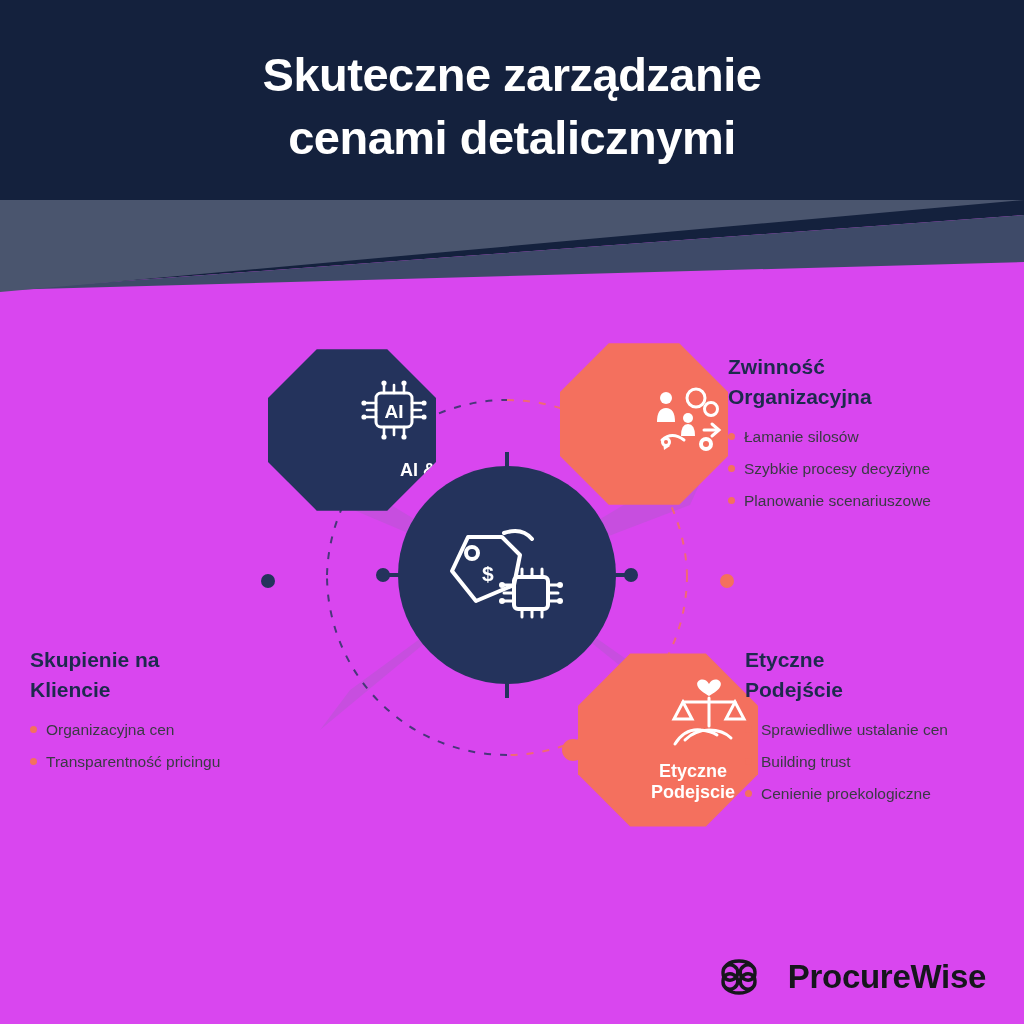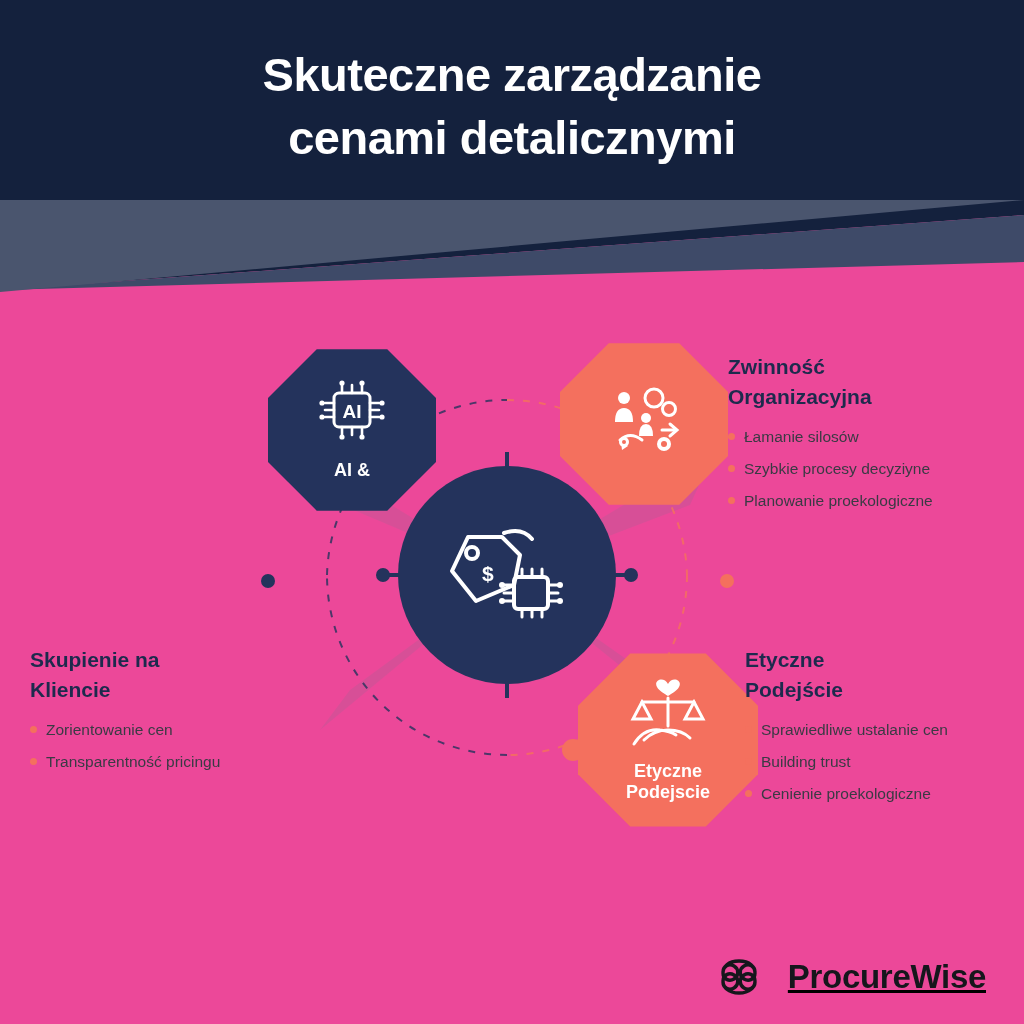--- a/index.html
+++ b/index.html
@@ -5,21 +5,21 @@
   * { box-sizing: border-box; margin: 0; padding: 0; }
   html, body {
     width: 1024px; height: 1024px;
     font-family: "Liberation Sans", sans-serif;
     background: #f7f6f4;
     overflow: hidden;
   }
   #root {
     position: relative;
     width: 1024px; height: 1024px;
-    background: #ec4899;
+    background: #d946ef;
   }
 
   
   .header-bg {
     position: absolute; left: 0; top: 0;
     width: 1024px; height: 300px;
     background: #14213d;
     clip-path: polygon(0 0, 1024px 0, 1024px 215px, 0 290px);
     z-index: 1;
   }
@@ -61,21 +61,21 @@
     z-index: 3;
   }
 
   
   .hex {
     position: absolute;
     width: 168px; height: 168px;
     clip-path: polygon(29% 2%, 71% 2%, 100% 31%, 100% 69%, 71% 98%, 29% 98%, 0 69%, 0 31%);
     display: flex;
     flex-direction: column;
-    align-items: center;
+    align-items: flex-end;
     justify-content: center;
     z-index: 6;
   }
   .hex.navy { background: #24335c; }
   .hex.coral { background: #f4705e; }
   .hex-label {
     color: #ffffff;
     font-size: 18px;
     font-weight: bold;
     text-align: center;
@@ -130,21 +130,20 @@
   .b-tr { left: 728px; top: 52px; width: 265px; }
   .b-bl { left: 30px; top: 345px; width: 250px; }
   .b-br { left: 745px; top: 345px; width: 262px; }
 
   
   .footer {
     position: absolute;
     right: 38px; bottom: 24px;
     display: flex; align-items: center; gap: 26px;
     z-index: 8;
-    text-decoration: underline;
   }
   .logo-text {
     font-size: 33px;
     font-weight: bold;
     color: #16161c;
     letter-spacing: -0.3px;
   }
 </style>
 </head>
 <body>
@@ -302,31 +301,31 @@
 
 
     <div class="block b-tr">
       <h3>
         <span>Zwinność</span><br>
         <span>Organizacyjna</span>
       </h3>
       <ul>
         <li>Łamanie silosów</li>
         <li>Szybkie procesy decyziyne</li>
-        <li>Planowanie proekologiczne</li>
+        <li>Planowanie scenariuszowe</li>
       </ul>
     </div>
 
     <div class="block b-bl">
       <h3>
         <span>Skupienie na</span><br>
         <span>Kliencie</span>
       </h3>
       <ul>
-        <li>Zorientowanie cen</li>
+        <li>Organizacyjna cen</li>
         <li>Transparentność pricingu</li>
       </ul>
     </div>
 
     <div class="block b-br">
       <h3>
         <span>Etyczne</span><br>
         <span>Podejście</span>
       </h3>
       <ul>

